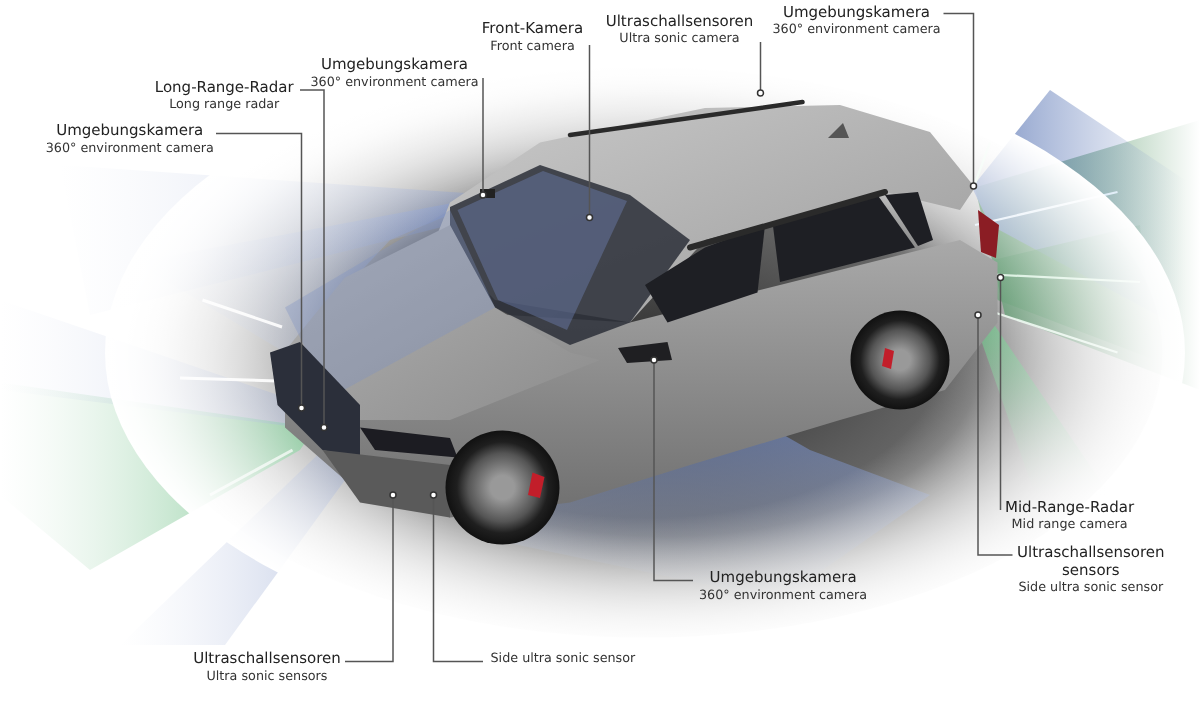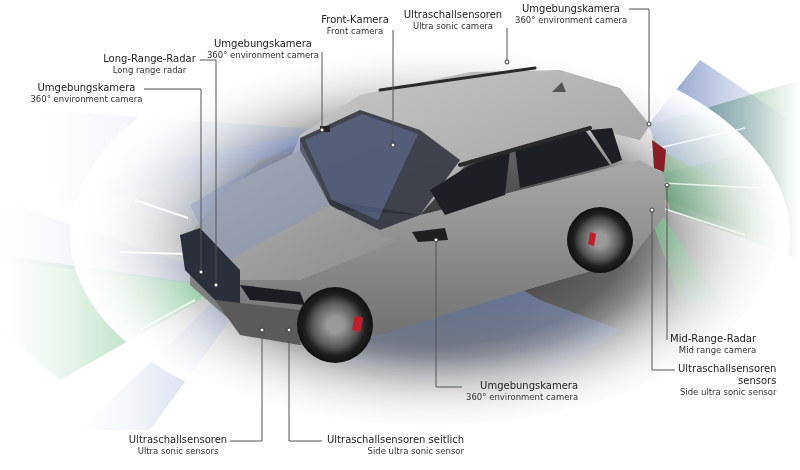--- a/index.html
+++ b/index.html
@@ -2,21 +2,21 @@
 <html><head>
 <meta charset="utf-8">
 <style>
   html,body{margin:0;padding:0;background:#fff;}
   body{width:800px;height:470px;position:relative;overflow:hidden;font-family:"DejaVu Sans","Liberation Sans",sans-serif;color:#1a1a1a;}
   #scene{position:absolute;left:0;top:0;width:800px;height:470px;}
   .lbl{position:absolute;white-space:nowrap;line-height:1.2;}
   .lbl .de{font-size:10px;color:#222;display:block;}
   .lbl .en{font-size:8.5px;color:#333;display:block;}
   .r{text-align:center;}
-  .l{text-align:right;}
+  .l{text-align:center;}
   .c{text-align:center;}
 </style>
 </head>
 <body>
 
 <svg id="scene" viewBox="0 0 800 470" xmlns="http://www.w3.org/2000/svg">
   <defs>
     <radialGradient id="groundShadow" cx="0.52" cy="0.52" r="0.55">
       <stop offset="0" stop-color="#1e1e1e" stop-opacity="0.95"></stop>
       <stop offset="0.55" stop-color="#3a3a3a" stop-opacity="0.75"></stop>
@@ -228,15 +228,14 @@
   <span class="de">Umgebungskamera</span>
   <span class="en">360° environment camera</span>
 </div>
 
 <div class="lbl r" style="left:128px;top:434px;width:100px;">
   <span class="de">Ultraschallsensoren</span>
   <span class="en">Ultra sonic sensors</span>
 </div>
 
 <div class="lbl l" style="left:327px;top:434px;">
-  <span class="de">Ultraschallsensoren seitlich</span>
   <span class="en">Side ultra sonic sensor</span>
 </div>
 
 </body></html>

